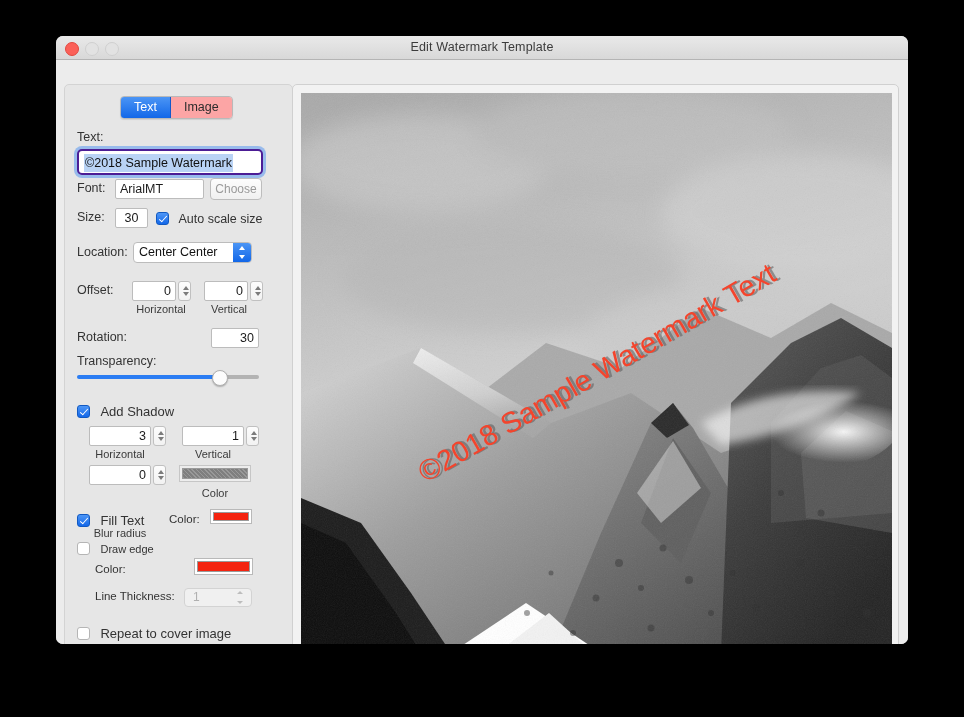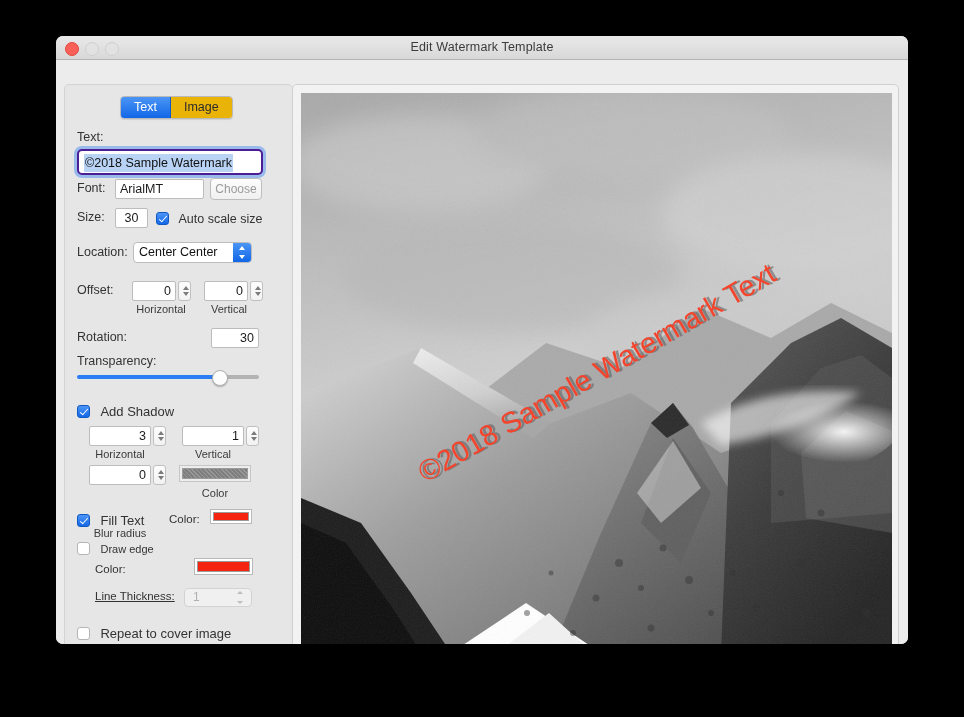--- a/index.html
+++ b/index.html
@@ -84,21 +84,21 @@
     box-shadow: 0 1px 1px rgba(0,0,0,0.10);
     z-index: 5;
     height: 21px;
   }
   .tab {
     padding: 0 13px;
     height: 21px;
     line-height: 21px;
     font-size: 12.5px;
     color: #2c2c2c;
-    background: #eab308;
+    background: #fca5a5;
     cursor: default;
     user-select: none;
   }
   .tab.active {
     background: linear-gradient(to bottom, #4b95f5 0%, #1267e8 100%);
     color: #fff;
     border-right: 1px solid #1259c9;
   }
 
   
@@ -483,21 +483,21 @@
     <div class="row" style="left:21px; top:479px;">
       <span class="cbox off"></span>
       <span class="lbl" style="margin-left:6px; font-size:11px;">Draw edge</span>
     </div>
 
     <div class="row lbl" style="left:39px; top:503px; font-size:11.5px;">Color:</div>
     <div class="row colorwell" style="left:138px; top:498px; width:59px; height:17px;">
       <div class="swatch" id="edge-swatch" style="background: rgb(244, 36, 16);"></div>
     </div>
 
-    <div class="row lbl" style="left:39px; top:530px; font-size:11.5px;text-decoration:underline;">Line Thickness:</div>
+    <div class="row lbl" style="left:39px; top:530px; font-size:11.5px;">Line Thickness:</div>
     <div id="linethick">
       <div id="linethick-val">1</div>
       <div id="linethick-arrows"></div>
     </div>
 
     <div class="row" style="left:21px; top:564px;">
       <span class="cbox off"></span>
       <span class="lbl" style="margin-left:6px; font-size:13px;">Repeat to cover image</span>
     </div>
 

